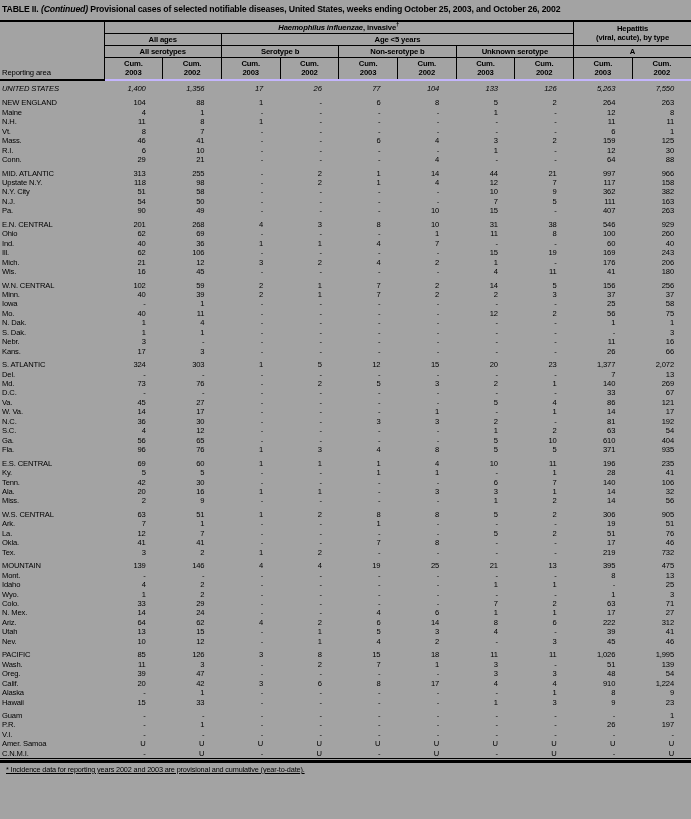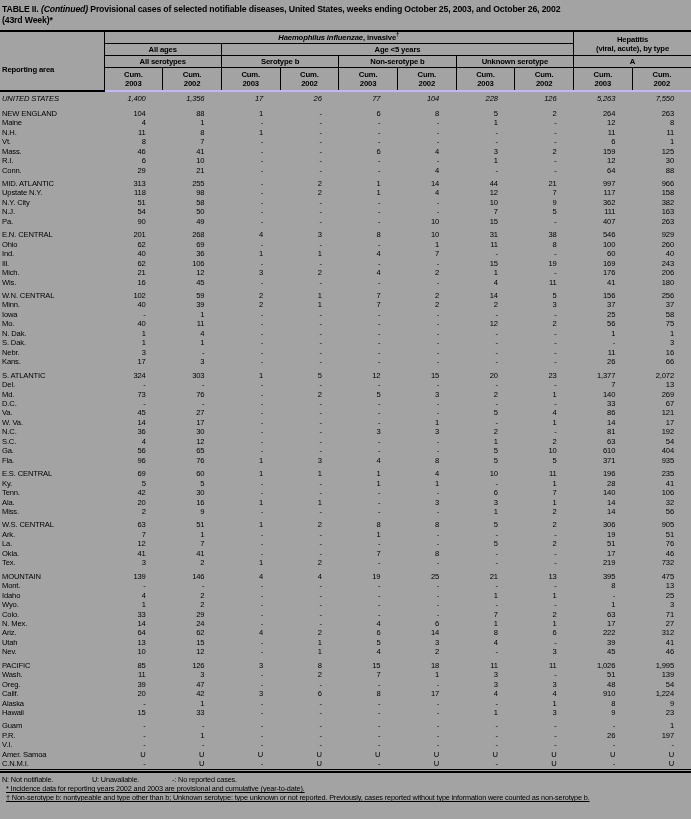--- a/index.html
+++ b/index.html
@@ -22,21 +22,21 @@
     border-top:2px solid #000;
   }
   th,td{padding:0;margin:0;}
   thead th{
     font-size:7.7px;font-weight:bold;text-align:center;
     vertical-align:middle;line-height:1.18;padding:1px 0;
   }
   thead th.area{
     text-align:left;vertical-align:bottom;
     border-right:1px solid #000;border-bottom:2px solid #000;
-    padding-left:2px;padding-bottom:16px;font-weight:bold;
+    padding-left:2px;padding-bottom:2px;font-weight:normal;
   }
   thead .bb{border-bottom:1px solid #000;}
   thead .br{border-right:1px solid #000;}
   thead th.hinf i{font-style:italic;}
   thead th.hinf sup{font-size:6px;vertical-align:super;line-height:0;}
   thead tr.cumrow th{
     border-left:1px solid #000;border-bottom:2px solid #c4b5fd;
     padding:1.5px 0 2px 0;
   }
   thead tr.cumrow th:last-child{border-right:none;}
@@ -58,21 +58,20 @@
   .legend .w2{width:80px;}
   .fn{padding-left:13px;text-indent:-9px;text-decoration:underline;}
 </style>
 </head>
 <body>
 
 <div class="page">
 
   <div class="title">
     <span>TABLE II. </span><i>(Continued)</i><span> Provisional cases of selected notifiable diseases, United States, weeks ending October 25, 2003, and October 26, 2002</span>
-    <div>(43rd Week)*</div>
   </div>
 
   <table class="report">
     <colgroup>
       <col style="width:104px">
       <col style="width:58.7px">
         <col style="width:58.7px">
       <col style="width:58.7px">
         <col style="width:58.7px">
       <col style="width:58.7px">
@@ -147,21 +146,21 @@
     </thead>
     <tbody id="table-body">
         <tr class="total first">
           <td class="lbl">UNITED STATES</td>
           <td class="num">1,400</td>
           <td class="num">1,356</td>
           <td class="num">17</td>
           <td class="num">26</td>
           <td class="num">77</td>
           <td class="num">104</td>
-          <td class="num">228</td>
+          <td class="num">133</td>
           <td class="num">126</td>
           <td class="num">5,263</td>
           <td class="num">7,550</td>
         </tr>
         <tr class="region gap">
           <td class="lbl">NEW ENGLAND</td>
           <td class="num">104</td>
           <td class="num">88</td>
           <td class="num">1</td>
           <td class="num">-</td>
@@ -1017,20 +1016,16 @@
           <td class="num">-</td>
           <td class="num">U</td>
         </tr>
       </tbody>
   </table>
 
   <div class="bottom-rule-thin"></div>
   <div class="bottom-rule-thick"></div>
 
   <div class="footnotes">
-    <div class="legend">
-      <span class="w1">N: Not notifiable.</span><span class="w2">U: Unavailable.</span><span>-: No reported cases.</span>
-    </div>
     <div class="fn">* Incidence data for reporting years 2002 and 2003 are provisional and cumulative (year-to-date).</div>
-    <div class="fn">† Non-serotype b: nontypeable and type other than b; Unknown serotype: type unknown or not reported. Previously, cases reported without type information were counted as non-serotype b.</div>
   </div>
 
 </div>
 
 </body></html>

